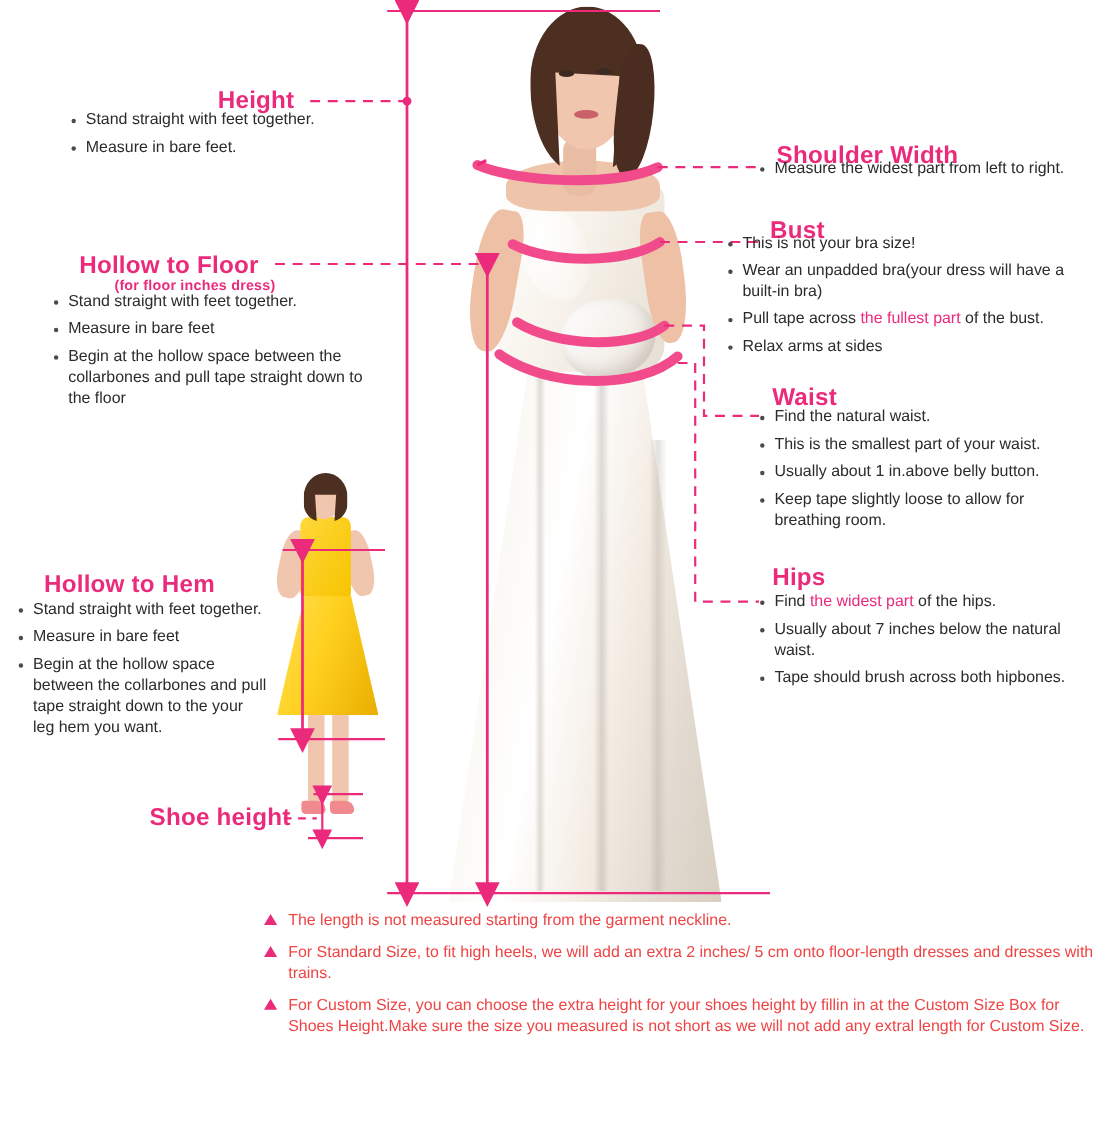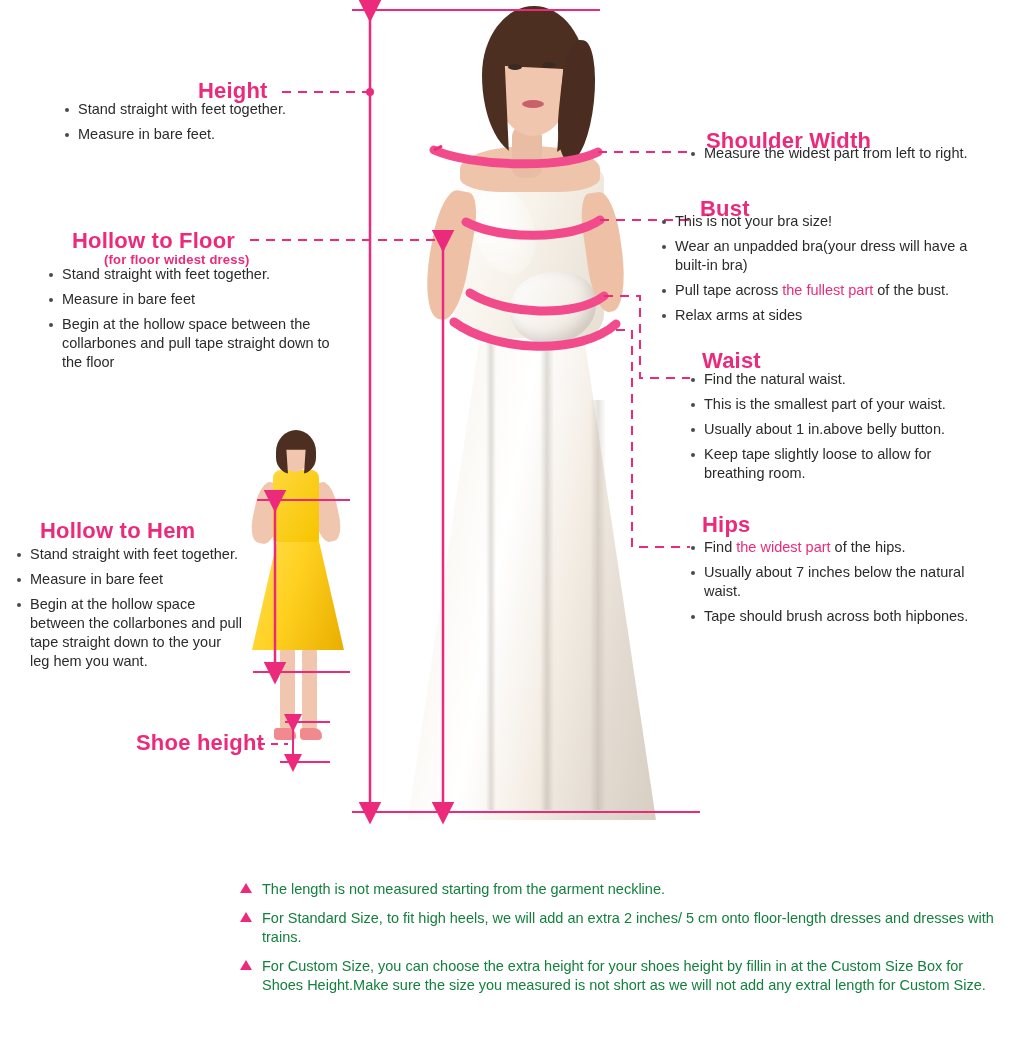--- a/index.html
+++ b/index.html
@@ -51,23 +51,23 @@
     width: 4px; height: 4px;
     border-radius: 50%;
     background: #4a4a4a;
   }
   .bullets .pink { color: #ec2a7b; }
 
   
   #notes {
     position: absolute;
     left: 240px;
-    top: 880px;
+    top: 828px;
     width: 760px;
-    color: #15803d;
+    color: #ef4444;
     font-size: 14.5px;
     line-height: 19.5px;
   }
   #notes .note {
     position: relative;
     padding-left: 22px;
     margin-bottom: 9px;
   }
   #notes .tri {
     position: absolute;
@@ -349,21 +349,21 @@
 
   <div class="label big" style="left:198px; top:78px;">Height</div>
   <div class="bullets" style="left:62px; top:100px; width:300px;">
     <ul>
       <li>Stand straight with feet together.</li>
       <li>Measure in bare feet.</li>
     </ul>
   </div>
 
   <div class="label big" style="left:72px; top:228px;">Hollow to Floor</div>
-  <div class="label sub" style="left:104px; top:252px;">(for floor widest dress)</div>
+  <div class="label sub" style="left:104px; top:252px;">(for floor inches dress)</div>
   <div class="bullets" style="left:46px; top:265px; width:300px;">
     <ul>
       <li>Stand straight with feet together.</li>
       <li>Measure in bare feet</li>
       <li>Begin at the hollow space between the collarbones and pull tape straight down to the floor</li>
     </ul>
   </div>
 
   <div class="label big" style="left:40px; top:518px;">Hollow to Hem</div>
   <div class="bullets" style="left:14px; top:545px; width:230px;">

